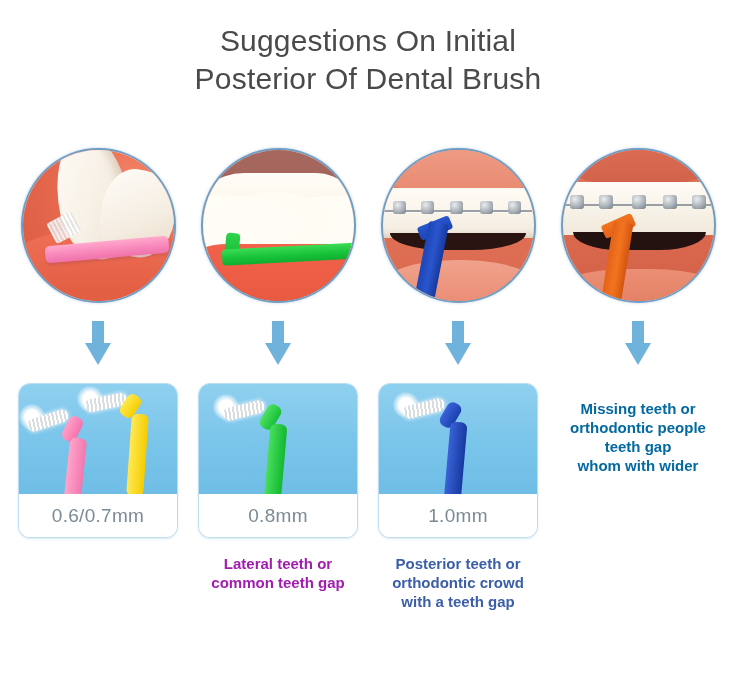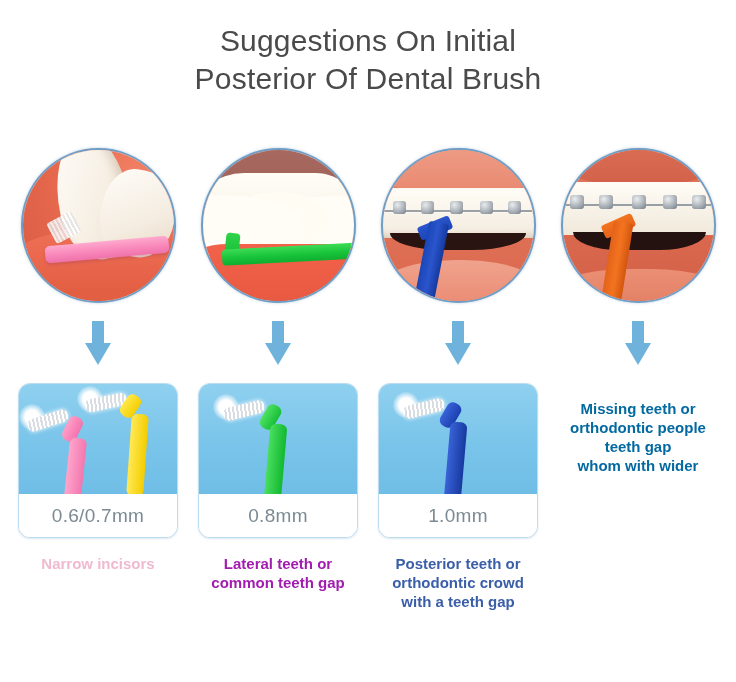--- a/index.html
+++ b/index.html
@@ -238,21 +238,20 @@
             <div class="neck" style="left:42px;top:4px;height:24px;transform:rotate(34deg);background:linear-gradient(90deg,#ffe84d,#f5cf00);"></div>
             <div class="handle" style="left:48px;top:24px;height:82px;transform:rotate(4deg);background:linear-gradient(90deg,#ffe956,#f3cd00);"></div>
           </div>
         </div>
         <div class="strip">
           <span class="sizeLabel">0.6/0.7mm</span>
         </div>
       </div>
 
       <div class="caption cap1">
-        <span class="cline">Narrow incisors</span>
       </div>
     </div>
 
     <div class="col">
       <div class="circle">
         <div class="scene s2">
           <div class="teeth"></div>
           <div class="gum2"></div>
           <div class="gshaft"></div>
           <div class="gbrush"></div>

